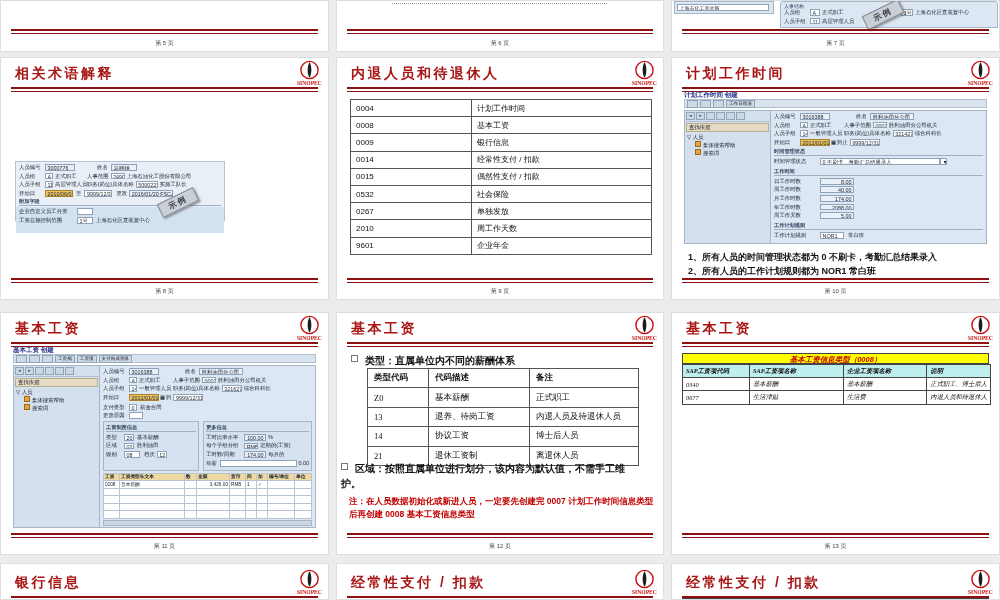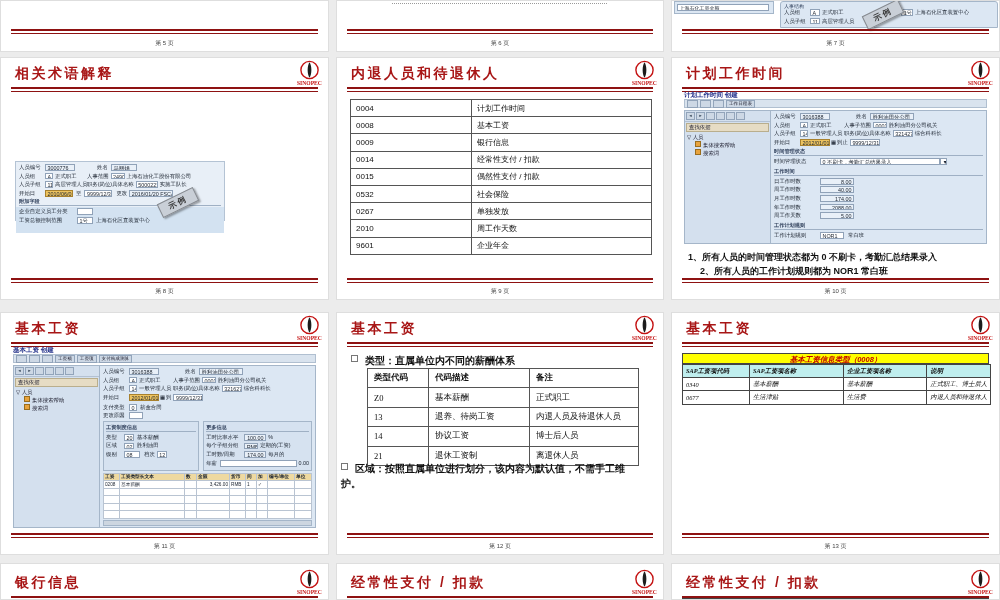--- a/index.html
+++ b/index.html
@@ -334,21 +334,21 @@
         </div>
       <div class="sec">工作计划规则</div>
       <div class="fr">
           <span class="lab" style="width:46px">工作计划规则</span>
         <span class="box" style="width:24px">NOR1</span>
         <span style="margin-left:4px">常白班</span>
         </div>
     </div>
   </div>
   <div class="bnote" style="left:16px;top:193px">1、所有人员的时间管理状态都为 0 不刷卡，考勤汇总结果录入</div>
-  <div class="bnote" style="left:28px;top:207px">2、所有人员的工作计划规则都为 NOR1 常白班</div>
+  <div class="bnote" style="left:16px;top:207px">2、所有人员的工作计划规则都为 NOR1 常白班</div>
   <div class="hr2 hrb"></div>
   <div class="sfoot">第 10 页</div>
 </div>
 
 <div class="cell" style="left:0;top:312px;width:329px;height:243px">
   <div class="stitle">基本工资</div>
   <svg class="slogo" viewBox="0 0 27 27">
     <circle cx="14.5" cy="11" r="8.6" fill="#fff" stroke="#c41212" stroke-width="1.4"></circle>
     <path d="M14.5 3.2 C17 7 17 15 14.5 18.8 C12 15 12 7 14.5 3.2 Z" fill="#1c1c1c"></path>
     <text x="2" y="25.5" font-size="5.6" fill="#c41212" font-weight="bold" font-family="Liberation Serif,serif">SINOPEC</text>
@@ -576,20 +576,21 @@
     <tr>
           <td>21</td>
           <td>退休工资制</td>
           <td>离退休人员</td>
         </tr>
   </tbody>
     </table>
   <div class="blt" style="left:4px;top:148px;width:302px">
     <span class="sq"></span><span>区域：按照直属单位进行划分，该内容为默认值，不需手工维护。</span>
   </div>
+  <div class="rednote" style="left:12px;top:182px;width:306px">注：在人员数据初始化或新进人员，一定要先创建完 0007 计划工作时间信息类型后再创建 0008 基本工资信息类型</div>
   <div class="hr2 hrb"></div>
   <div class="sfoot">第 12 页</div>
 </div>
 
 <div class="cell" style="left:671px;top:312px;width:329px;height:243px">
   <div class="stitle">基本工资</div>
   <svg class="slogo" viewBox="0 0 27 27">
     <circle cx="14.5" cy="11" r="8.6" fill="#fff" stroke="#c41212" stroke-width="1.4"></circle>
     <path d="M14.5 3.2 C17 7 17 15 14.5 18.8 C12 15 12 7 14.5 3.2 Z" fill="#1c1c1c"></path>
     <text x="2" y="25.5" font-size="5.6" fill="#c41212" font-weight="bold" font-family="Liberation Serif,serif">SINOPEC</text>

